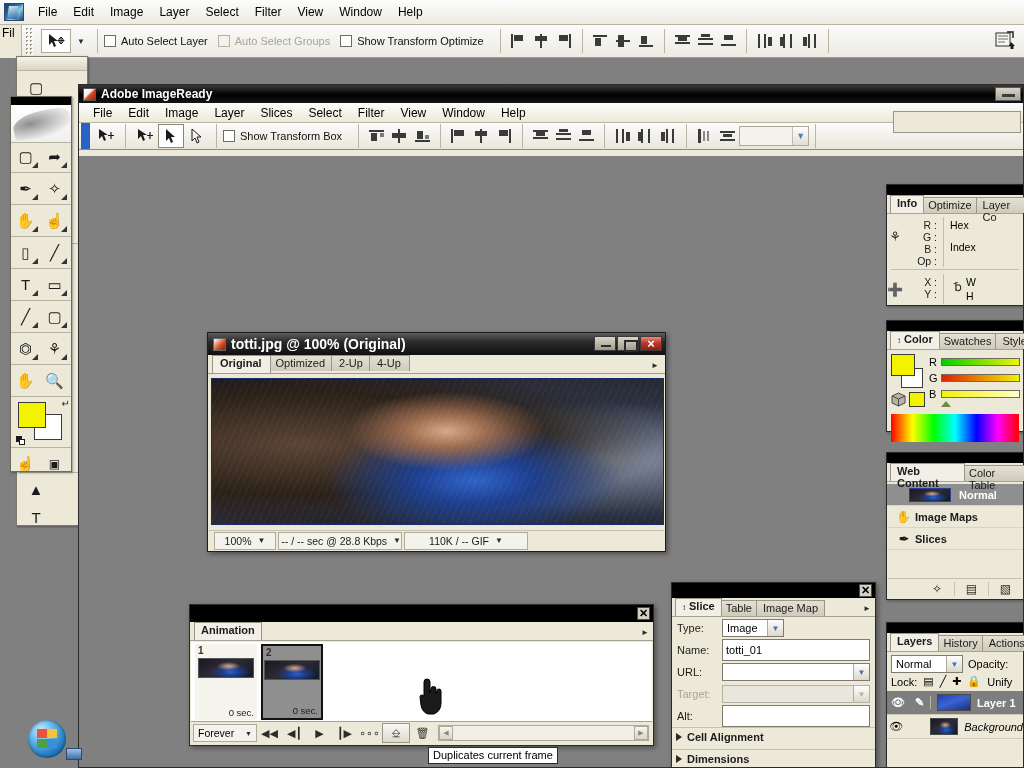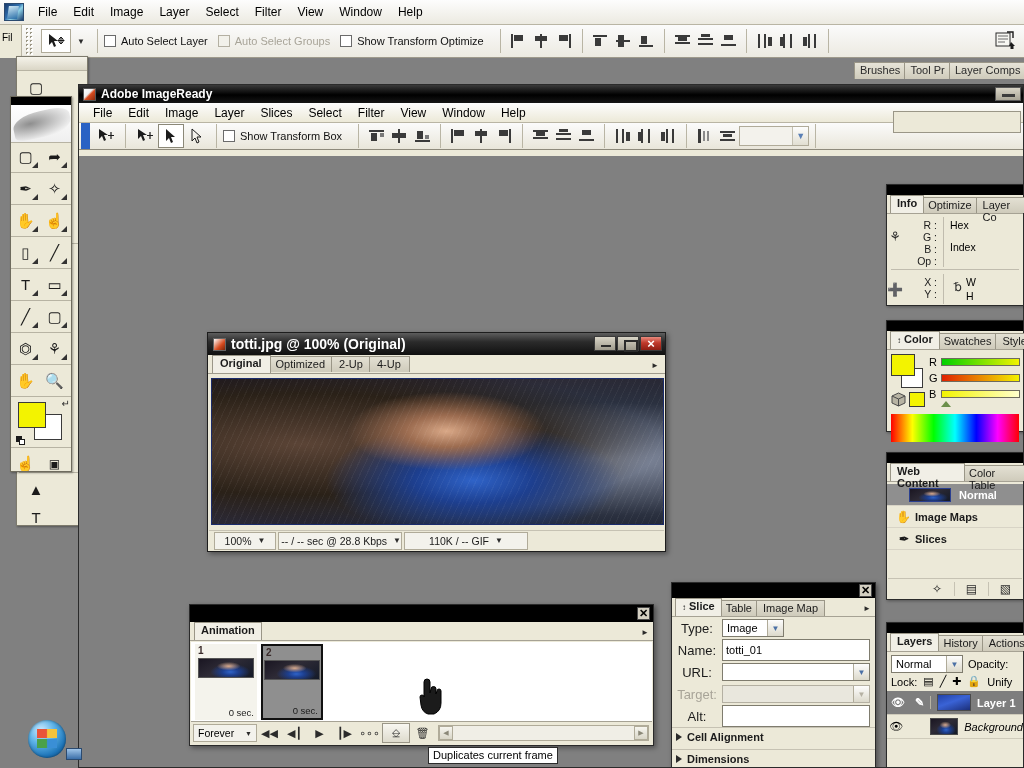--- a/index.html
+++ b/index.html
@@ -38,21 +38,21 @@
   .ps-menu-item { padding:3px 8px; color:#000; font-size:12px; }
 
   #ps-optionbar {
     left:0; top:25px; width:1024px; height:33px;
     background: linear-gradient(#fbfbfb,#eceae1);
     border-bottom:1px solid #9e9a8c;
     display:flex; align-items:center;
   }
   #ps-optionbar-leftstub{
     width:22px; height:33px; background:#ece9d8;
-    border-right:1px solid #b9b5a4; font-size:10px; padding-left:2px; padding-top:7px; color:#000;
+    border-right:1px solid #b9b5a4; font-size:12px; padding-left:2px; padding-top:1px; color:#000;
   }
   .gripper {
     width:9px; height:28px; margin:0 3px;
     background-image: radial-gradient(#ffffff 40%, transparent 41%), radial-gradient(#9b9684 40%, transparent 41%);
     background-size:4px 4px, 4px 4px;
     background-position: 1px 1px, 0px 0px;
   }
   .tool-swatch {
     width:30px;height:24px;border:1px solid #b0ab99;background:#fff;
     display:flex;align-items:center;justify-content:center;margin-left:4px;
@@ -163,21 +163,21 @@
     display:flex;align-items:center;color:#fff;font-weight:bold;font-size:14px;padding-left:5px;position:relative;
   }
   #doc-icon{width:13px;height:13px;margin-right:5px;background:linear-gradient(135deg,#fff,#d64b1f 60%,#7a2408);border:1px solid #666;}
   .winbtn{width:22px;height:15px;border:1px solid #3a3a3a;margin-left:1px;position:relative;}
   .winbtn.min{background:linear-gradient(#d8d4c6,#9f9b8d);}
   .winbtn.max{background:linear-gradient(#d8d4c6,#9f9b8d);}
   .winbtn.close{background:linear-gradient(#e98b7e,#c0392b 45%,#8e1d12);}
   .winbtn.min:after{content:"";position:absolute;left:6px;bottom:3px;width:10px;height:2px;background:#2b2b2b;}
   .winbtn.max:after{content:"";position:absolute;left:6px;top:3px;width:10px;height:8px;border:2px solid #2b2b2b;}
   .winbtn.close:after{content:"\00D7";position:absolute;left:0;right:0;top:-1px;text-align:center;color:#fff;font-size:13px;font-weight:bold;}
-  #doc-tabs{height:19px;background:#ece9d8;border-bottom:1px solid #9e9a8c;display:flex;align-items:center;padding-left:4px;position:relative;}
+  #doc-tabs{height:19px;background:#ece9d8;border-bottom:1px solid #9e9a8c;display:flex;align-items:flex-start;padding-left:4px;position:relative;}
   .doctab{
     height:16px;font-size:11px;padding:1px 8px 0 7px;color:#1b1b1b;
     background:linear-gradient(#e3e0d3,#cfcbbb);border:1px solid #9a9687;border-bottom:none;
     margin-right:-3px;position:relative;
   }
   .doctab.active{background:#f1efe6;font-weight:bold;height:18px;z-index:3;}
   #doc-canvas{position:absolute;left:3px;top:45px;width:453px;height:147px;border:1px solid #1a2b6b;overflow:hidden;background:#1a1c28;}
   #doc-status{position:absolute;left:1px;right:1px;bottom:1px;height:20px;background:#ece9d8;border-top:1px solid #c6c2b3;display:flex;align-items:center;}
   .statuscell{height:18px;border:1px solid #b0ab99;background:#f3f2ec;display:flex;align-items:center;justify-content:center;font-size:10.5px;color:#1b1b1b;margin-right:2px;}
   .statuscell .ar{margin-left:6px;font-size:8px;color:#2b2b2b;}
@@ -237,21 +237,21 @@
   #slice-title{height:15px;background:#000;position:relative;}
   #slice-close{position:absolute;right:3px;top:1px;width:13px;height:13px;background:#d4d0c2;border:1px solid #4a4a4a;color:#000;font-size:11px;font-weight:bold;line-height:11px;text-align:center;}
   .paltabs{height:19px;background:#ece9d8;border-bottom:1px solid #a6a294;display:flex;align-items:flex-end;padding-left:3px;position:relative;}
   .paltab{
     height:16px;font-size:11px;padding:1px 6px 0 6px;color:#1b1b1b;
     background:linear-gradient(#e3e0d3,#cfcbbb);border:1px solid #9a9687;border-bottom:none;margin-right:-3px;
   }
   .paltab.active{background:#f1efe6;font-weight:bold;height:18px;z-index:3;}
   .palmenu{position:absolute;right:4px;bottom:3px;font-size:8px;color:#2b2b2b;}
   .frow{display:flex;align-items:center;height:22px;padding:0 5px;}
-  .flab{width:40px;text-align:center;font-size:13px;color:#1b1b1b;margin-right:5px;}
+  .flab{width:40px;text-align:left;font-size:11px;color:#1b1b1b;margin-right:5px;}
   .flab.dim{color:#a8a498;}
   .finput{flex:1;height:18px;border:1px solid #7f7c6e;background:#fff;font-size:11px;padding:10px 3px;display:flex;align-items:center;}
   .fselect{height:18px;border:1px solid #7f7c6e;background:#fff;display:flex;align-items:center;font-size:11px;}
   .fselect .cap{padding:0 4px;}
   .fsarrow{width:16px;height:16px;margin-left:auto;background:linear-gradient(#fdfdfd,#dcd9cb);border-left:1px solid #b0ab99;display:flex;align-items:center;justify-content:center;font-size:8px;color:#4a6fa5;}
   .fsarrow.dim{color:#b5b1a3;}
   .disc{display:flex;align-items:center;height:18px;border-top:1px solid #c6c2b3;padding-left:4px;font-size:11px;font-weight:bold;color:#1b1b1b;}
   .tri{width:0;height:0;border-left:6px solid #2b2b2b;border-top:4px solid transparent;border-bottom:4px solid transparent;margin-right:5px;}
 
   
@@ -397,25 +397,20 @@
     <div class="vsep"></div>
     <div style="flex:1"></div>
     <div style="margin-right:8px;">
       <svg width="22" height="20" viewBox="0 0 22 20">
         <rect x="2" y="3" width="14" height="13" fill="#f7f7f2" stroke="#2b2b2b" stroke-width="1"></rect>
         <path d="M4 6 h10 M4 9 h10 M4 12 h7" stroke="#6a6a6a" stroke-width="1"></path>
         <path d="M13 2 L19 2 L19 8" stroke="#1b1b1b" stroke-width="1.4" fill="none"></path>
         <path d="M17 12 l4 4 -1.5 0 0 3 -3 0 0-3 -1.5 0 z" fill="#1b1b1b"></path>
       </svg>
     </div>
-    <div id="ps-palette-tabs" class="abs">
-      <div class="pstab">Brushes</div>
-      <div class="pstab">Tool Pr</div>
-      <div class="pstab">Layer Comps</div>
-    </div>
   </div>
 
   <div id="ps-toolbox" class="abs">
     <div id="ps-toolbox-head"></div>
     <div class="tgrid">
       <div class="tcell">
           <span class="glyph">▢</span>
         </div>
       <div class="tcell">
           <span class="glyph">➦</span>

